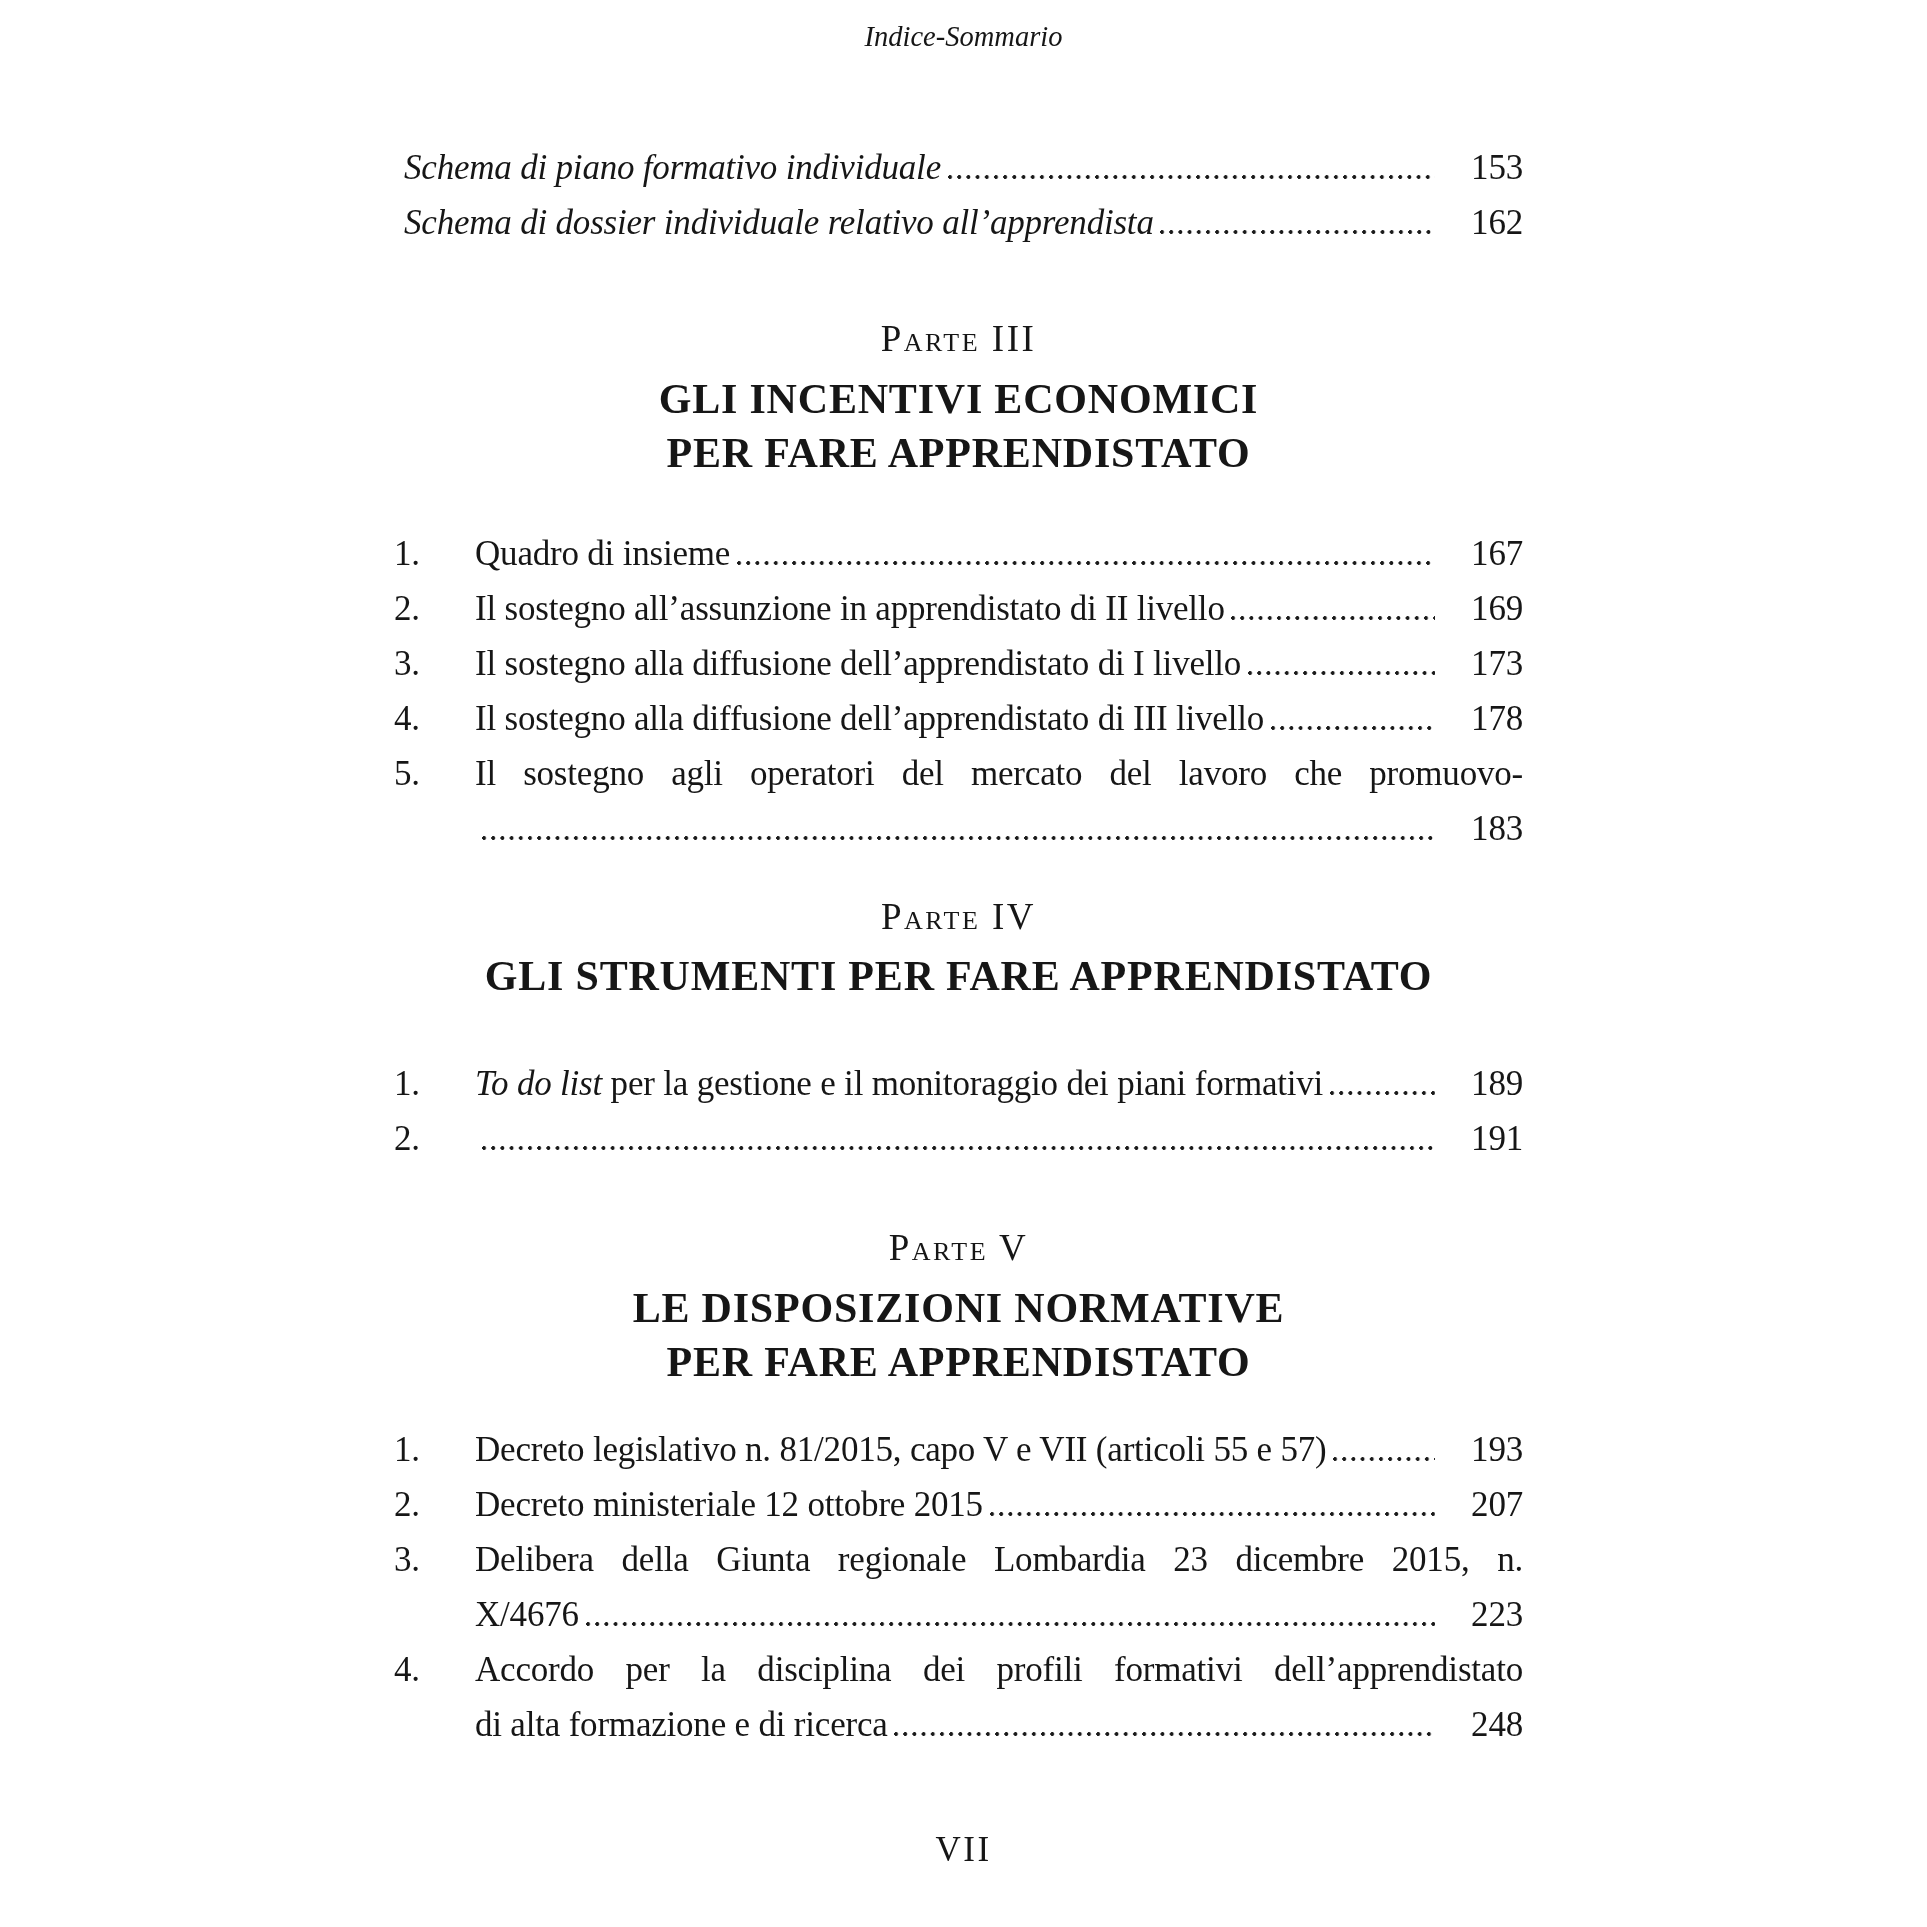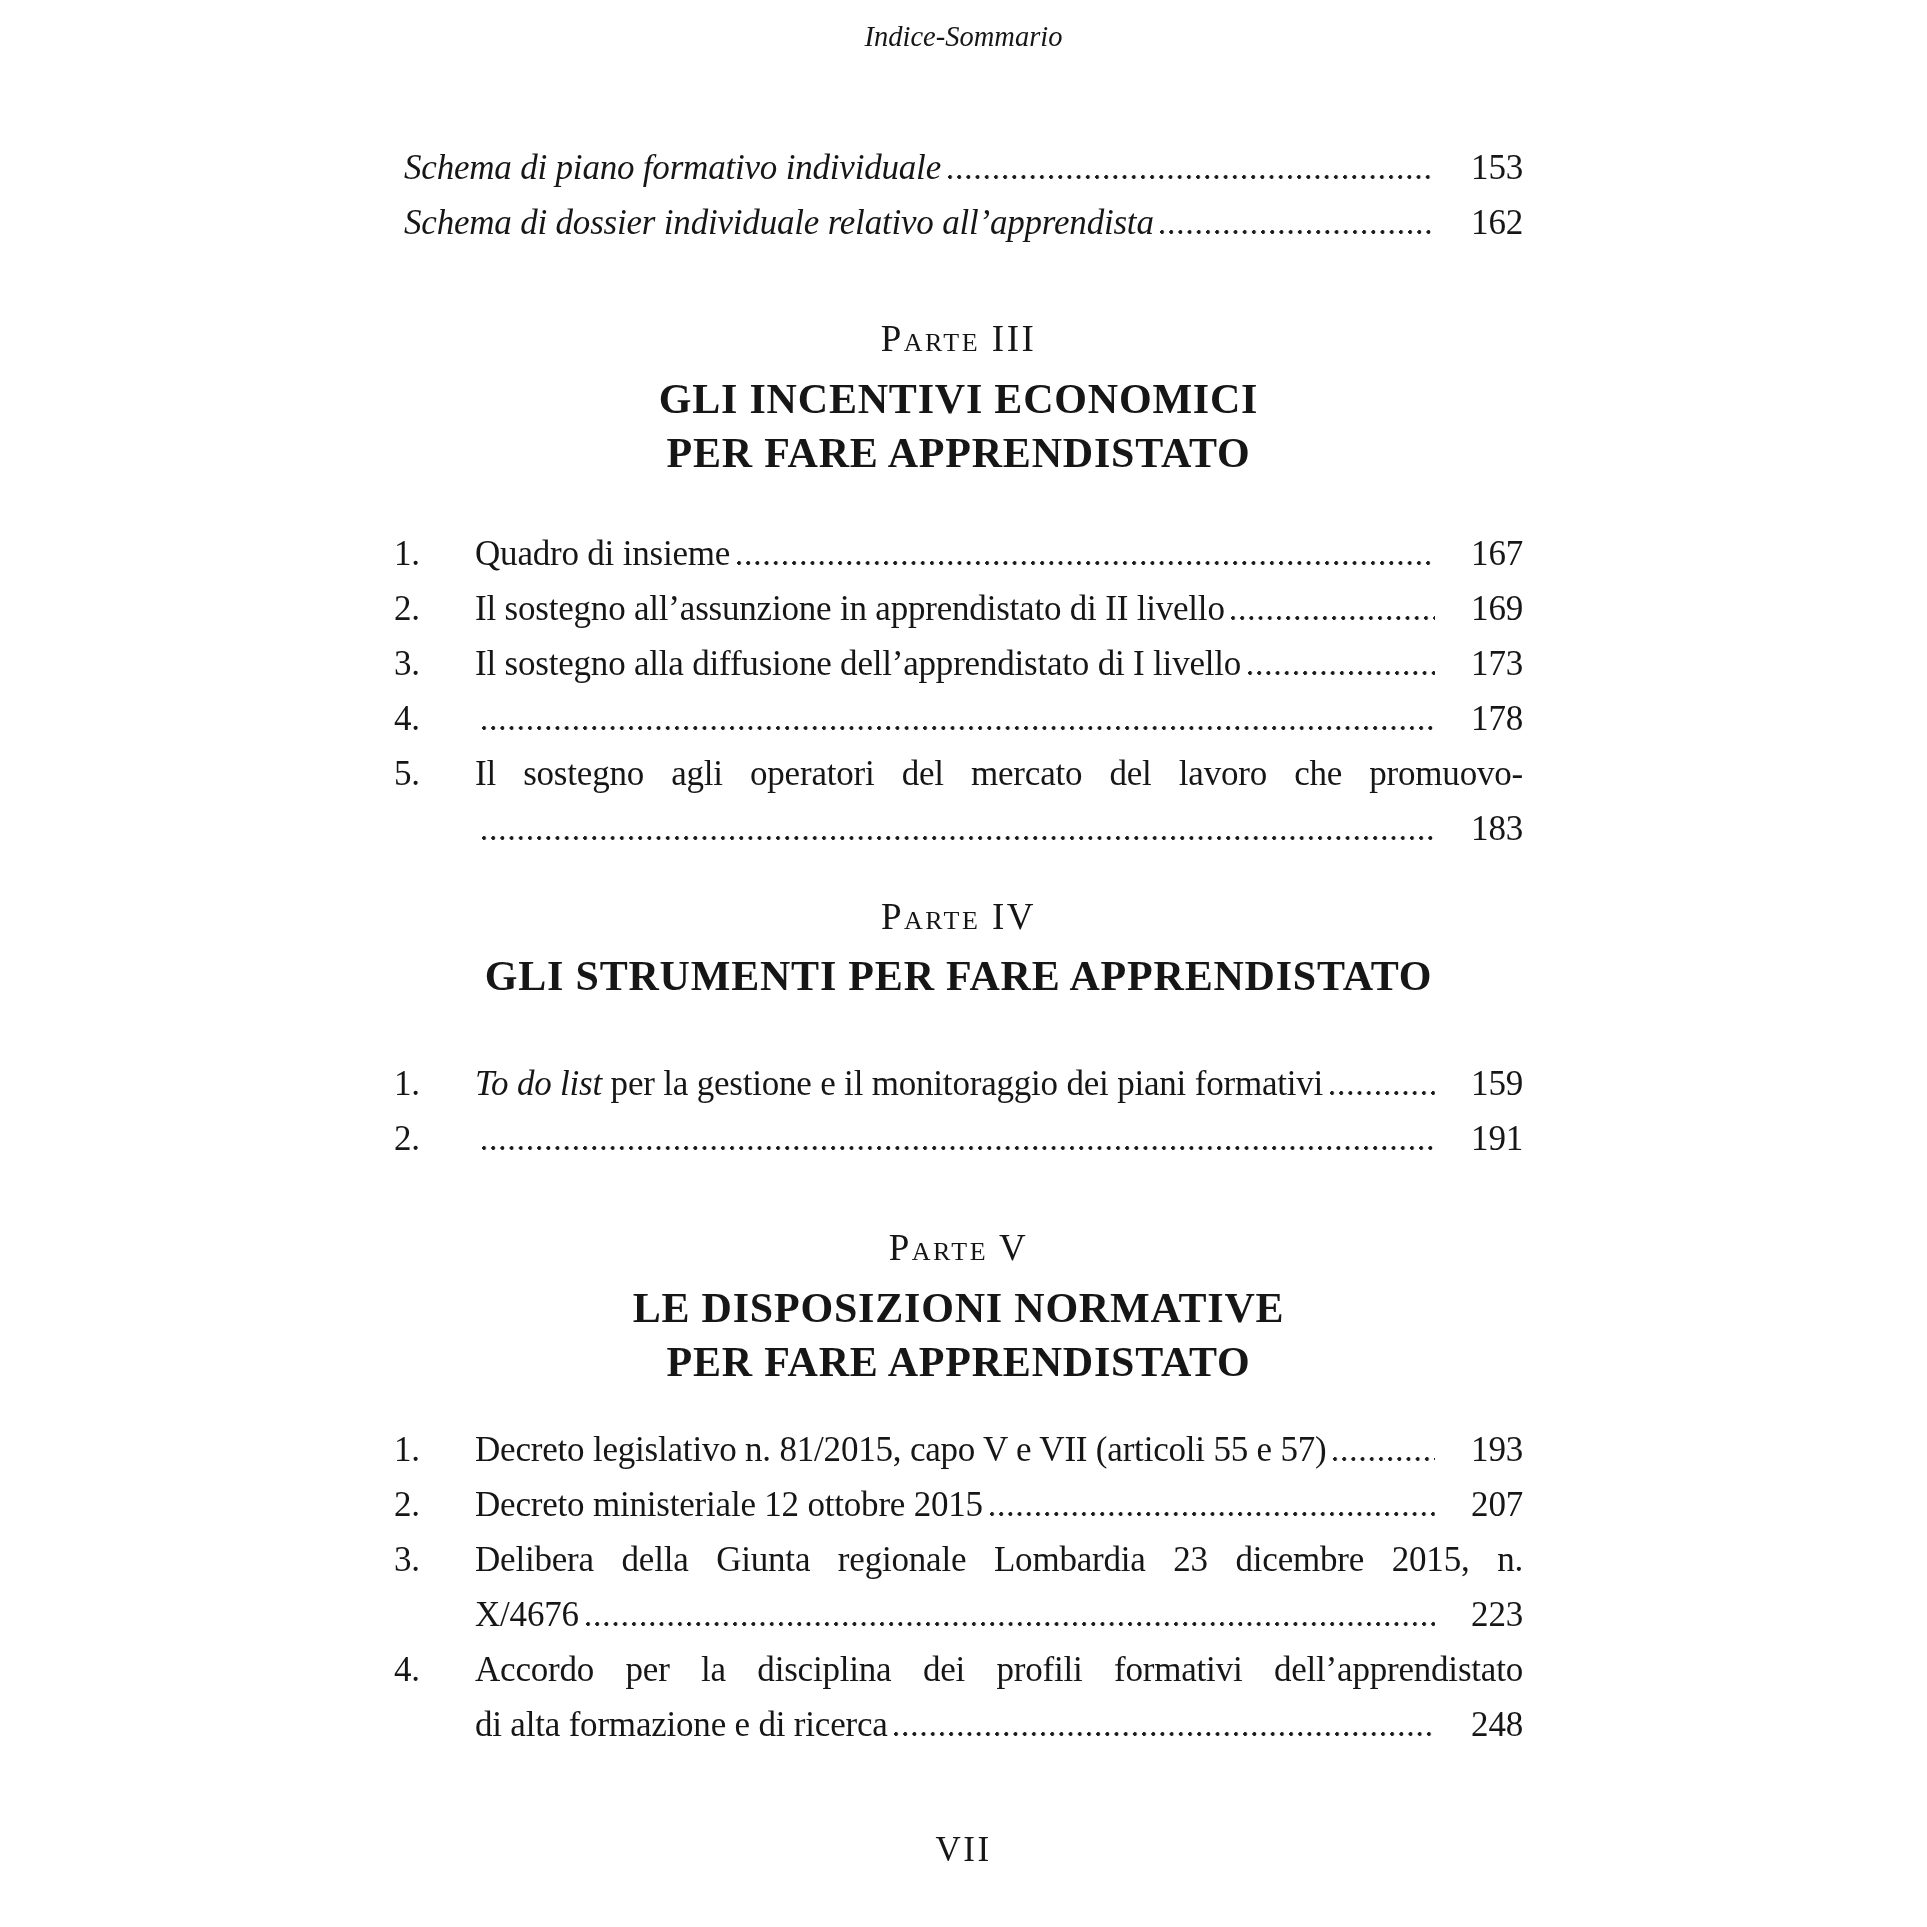--- a/index.html
+++ b/index.html
@@ -129,20 +129,21 @@
           <span class="pg">169</span>
         </div>
         <div class="row">
           <span class="num">3.</span>
           <span class="txt"><span>Il sostegno alla diffusione dell’apprendistato di I livello</span></span>
           <span class="dots"></span>
           <span class="pg">173</span>
         </div>
         <div class="row">
           <span class="num">4.</span>
+          <span class="txt"><span>Il sostegno alla diffusione dell’apprendistato di III livello</span></span>
           <span class="dots"></span>
           <span class="pg">178</span>
         </div>
         <div>
           <div class="row jline">
             <span class="num">5.</span>
             <span class="txt"><span>Il sostegno agli operatori del mercato del lavoro che promuovo-</span></span>
           </div>
           <div class="row">
             <span class="num"></span>
@@ -156,21 +157,21 @@
     <section id="p4" class="part">
       <div class="kicker">Parte IV</div>
       <div class="title">
         <div>GLI STRUMENTI PER FARE APPRENDISTATO</div>
       </div>
       <div class="items">
         <div class="row">
           <span class="num">1.</span>
           <span class="txt"><span class="it">To do list</span><span> per la gestione e il monitoraggio dei piani formativi</span></span>
           <span class="dots"></span>
-          <span class="pg">159</span>
+          <span class="pg">189</span>
         </div>
         <div class="row">
           <span class="num">2.</span>
           <span class="dots"></span>
           <span class="pg">191</span>
         </div>
       </div>
     </section>
 
     <section id="p5" class="part">

